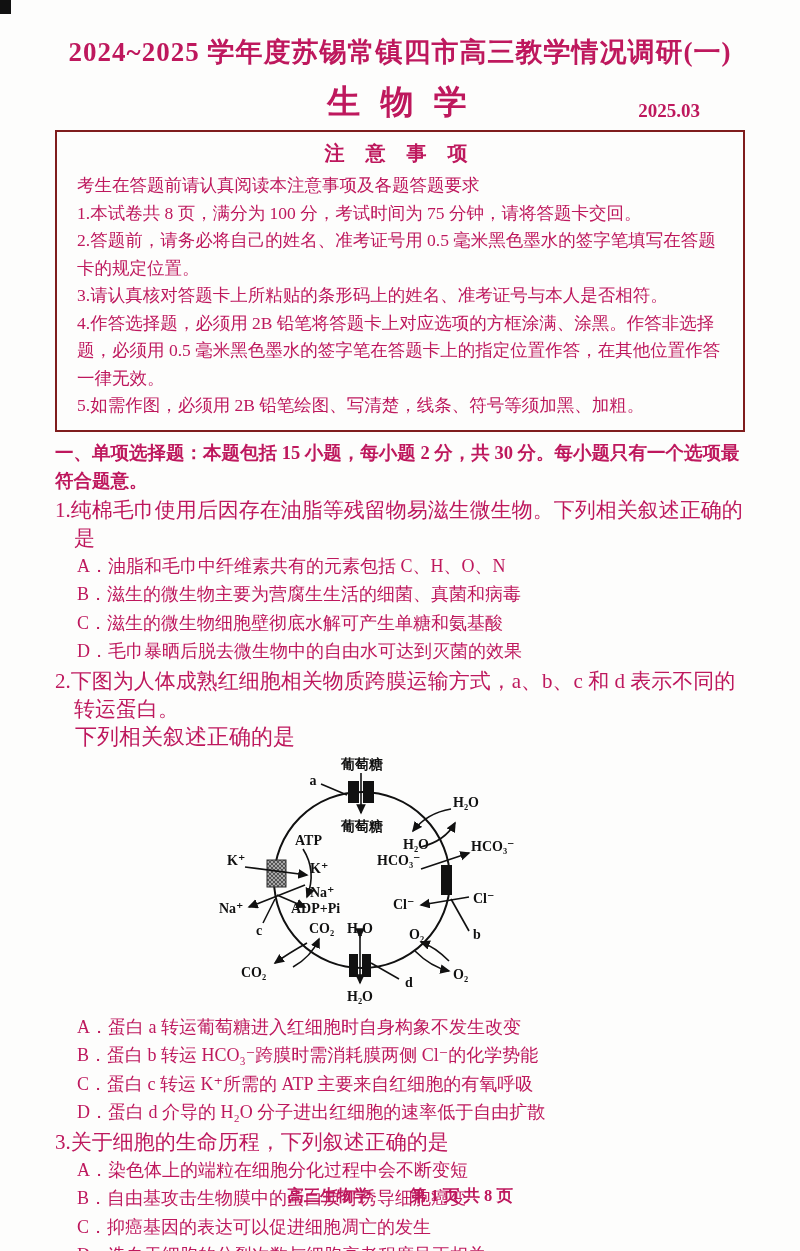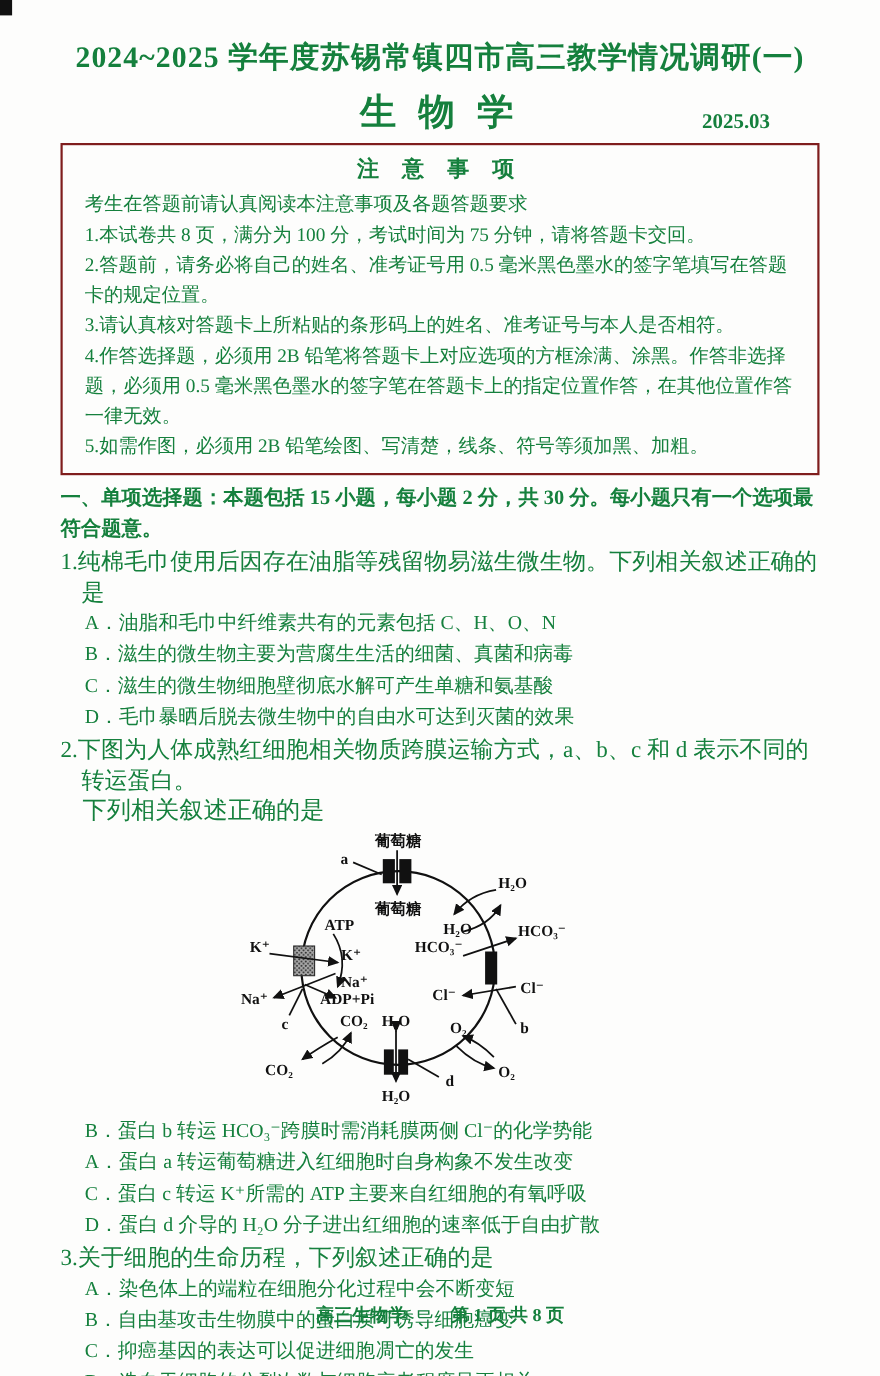--- a/index.html
+++ b/index.html
@@ -3,21 +3,21 @@
 <meta charset="utf-8">
 <style>
   * { box-sizing: border-box; }
   html, body { margin: 0; padding: 0; background: #ffffff; }
   .page {
     position: relative;
     width: 800px;
     height: 1251px;
     margin: 0 auto;
     background: #fdfdfc;
-    color: #15803d;
+    color: #be185d;
     font-family: "Liberation Serif", "DejaVu Serif", serif;
     overflow: hidden;
   }
   .scan-mark {
     position: absolute; left: 0; top: 0;
     width: 11px; height: 14px; background: #111;
   }
   .page-title {
     margin: 0; padding-top: 34px;
     text-align: center;
@@ -208,22 +208,22 @@
           <text x="202" y="184" font-size="14">O₂</text>
           <text x="246" y="224" font-size="14">O₂</text>
           <text x="102" y="178" font-size="14">CO₂</text>
           <text x="140" y="178" font-size="14">H₂O</text>
           <text x="34" y="222" font-size="14">CO₂</text>
           <text x="153" y="246" text-anchor="middle" font-size="14">H₂O</text>
           <text x="198" y="232" font-size="14">d</text>
         </svg>
       </div>
 
+      <p class="option-row"><span class="option-label">A．</span><span>蛋白 a 转运葡萄糖进入红细胞时自身构象不发生改变</span></p>
       <p class="option-row"><span class="option-label">B．</span><span>蛋白 b 转运 HCO₃⁻跨膜时需消耗膜两侧 Cl⁻的化学势能</span></p>
-      <p class="option-row"><span class="option-label">A．</span><span>蛋白 a 转运葡萄糖进入红细胞时自身构象不发生改变</span></p>
       <p class="option-row"><span class="option-label">C．</span><span>蛋白 c 转运 K⁺所需的 ATP 主要来自红细胞的有氧呼吸</span></p>
       <p class="option-row"><span class="option-label">D．</span><span>蛋白 d 介导的 H₂O 分子进出红细胞的速率低于自由扩散</span></p>
     </div>
 
     <div>
       <p class="stem"><span>3.</span><span>关于细胞的生命历程，下列叙述正确的是</span></p>
       <p class="option-row"><span class="option-label">A．</span><span>染色体上的端粒在细胞分化过程中会不断变短</span></p>
       <p class="option-row"><span class="option-label">B．</span><span>自由基攻击生物膜中的蛋白质可诱导细胞癌变</span></p>
       <p class="option-row"><span class="option-label">C．</span><span>抑癌基因的表达可以促进细胞凋亡的发生</span></p>
       <p class="option-row"><span class="option-label">D．</span><span>造血干细胞的分裂次数与细胞衰老程度呈正相关</span></p>

